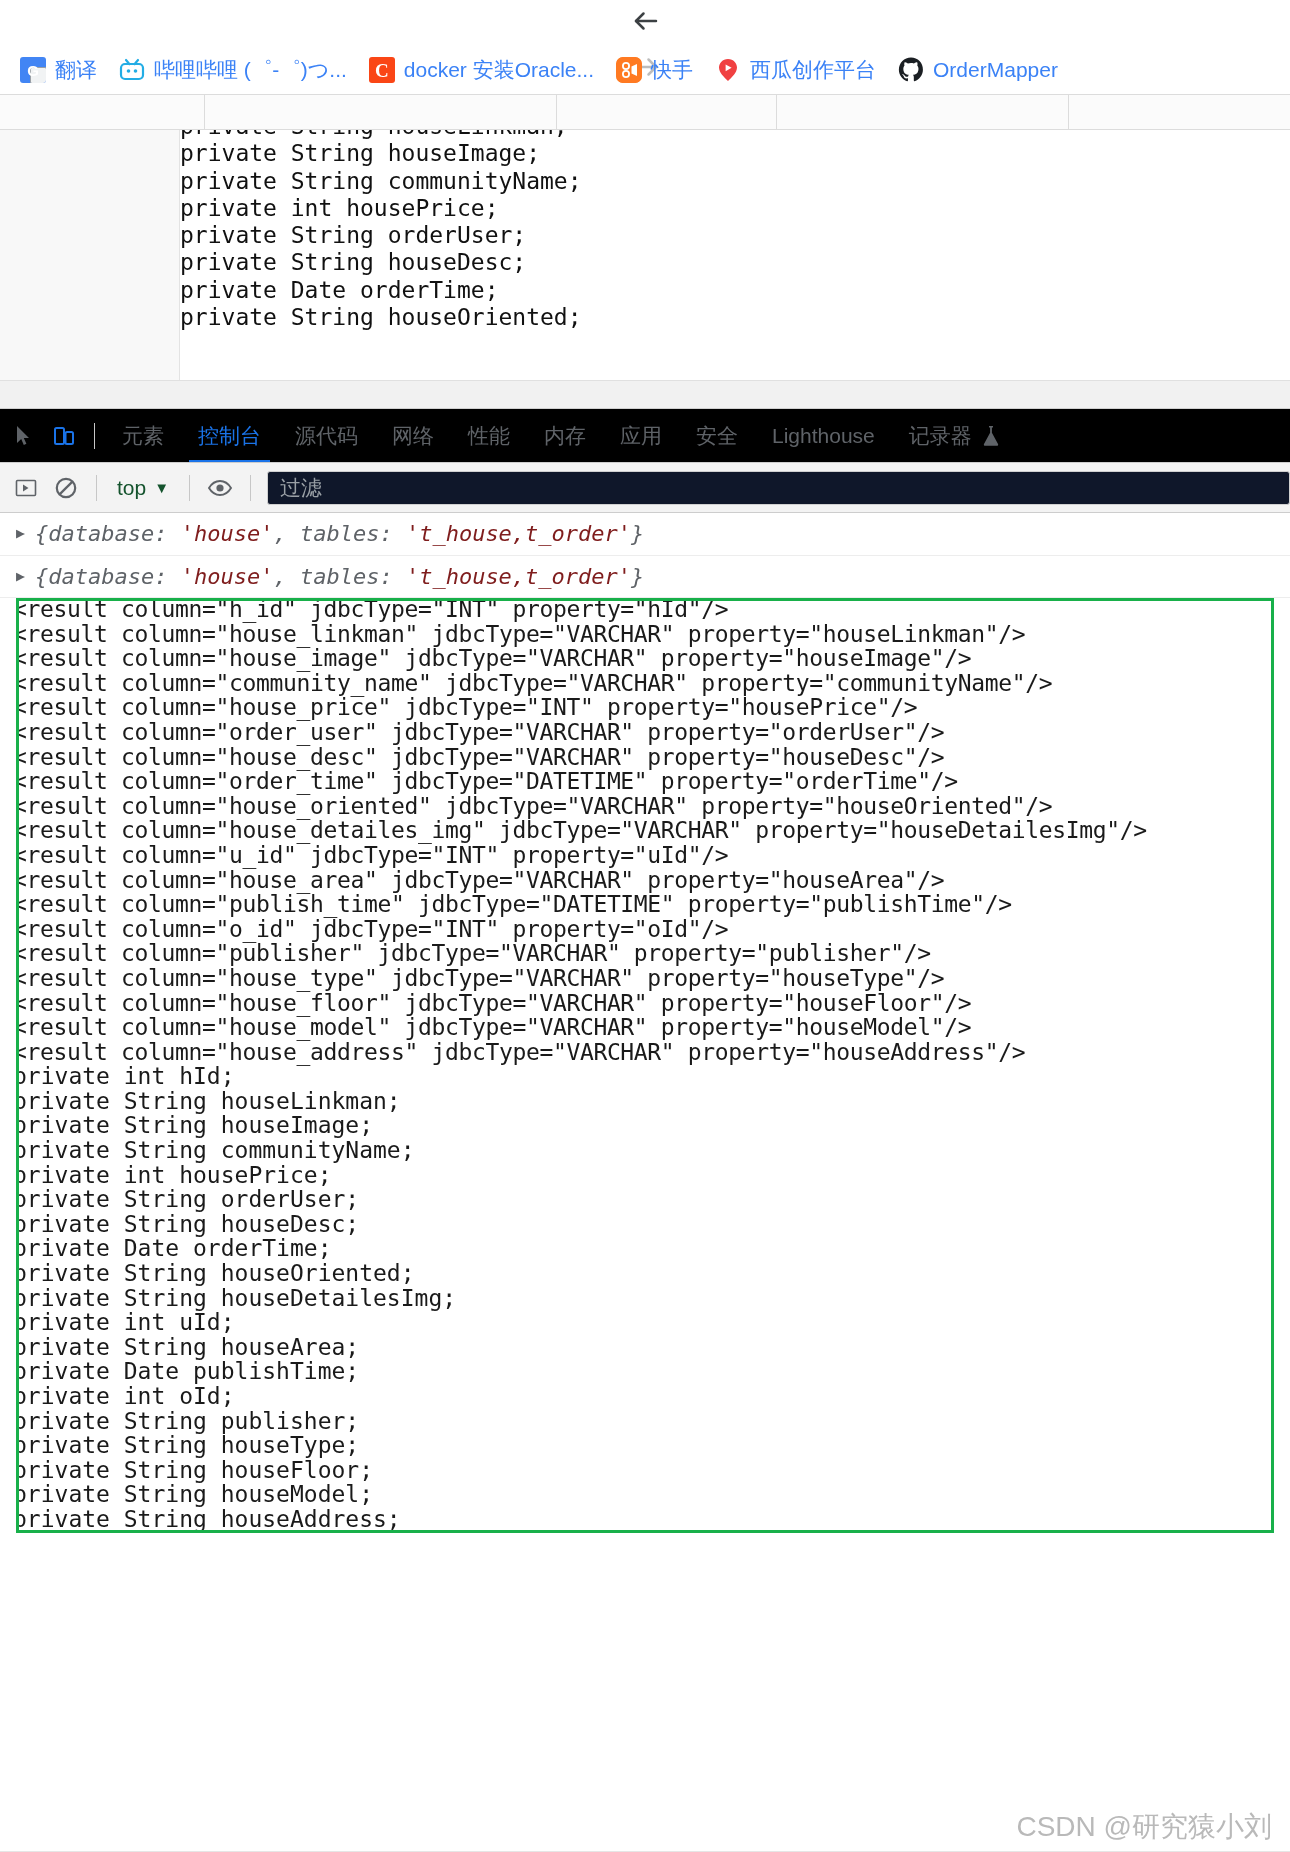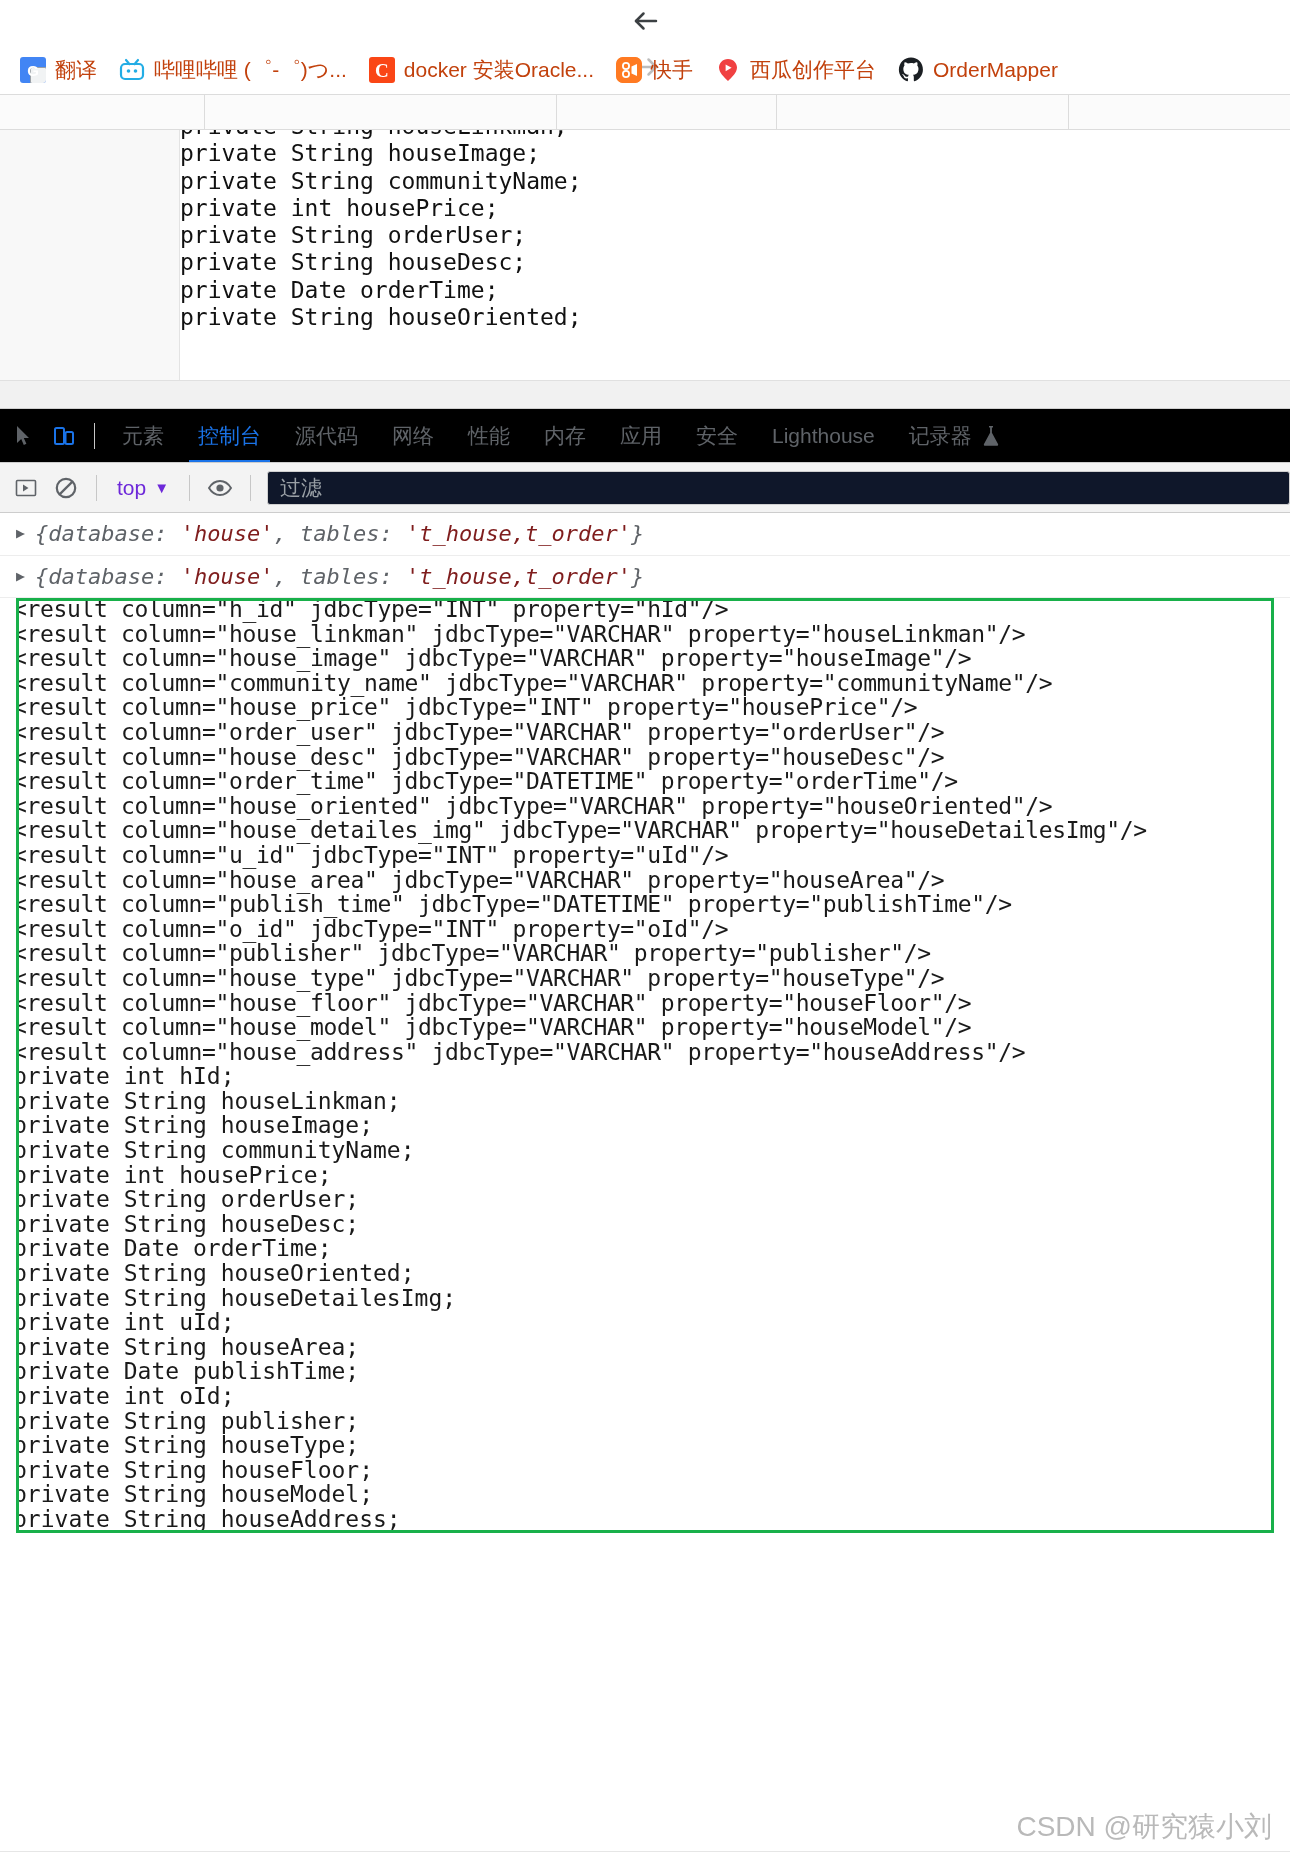--- a/index.html
+++ b/index.html
@@ -41,21 +41,21 @@
   
   #bookmarks-row {
     height:48px; display:flex; align-items:center;
     padding:0 6px 0 10px; gap:2px; overflow:hidden;
   }
   .bm {
     display:flex; align-items:center; gap:9px;
     padding:5px 10px; border-radius:6px; cursor:pointer;
     white-space:nowrap; flex:0 0 auto;
   }
-  .bm-label { font-size:21px; color:#c2410c; }
+  .bm-label { font-size:21px; color:#3b82f6; }
   .bm-ico {
     width:26px; height:26px; flex:0 0 auto; border-radius:3px;
     display:flex; align-items:center; justify-content:center;
     font-size:17px; font-weight:bold; color:#fff; line-height:1;
     overflow:hidden;
   }
   .ico-translate { background:#4285f4; position:relative; }
   .ico-translate:after{
     content:""; position:absolute; right:-1px; bottom:-1px;
     width:15px; height:15px; background:#f1f3f4;
@@ -123,21 +123,21 @@
   }
   .dt-tab .flask { margin-left:9px; display:flex; align-items:center; }
 
   #dt-consolebar {
     height:50px; display:flex; align-items:center;
     background:#f3f3f3; border-bottom:1px solid #cdcdcd;
     padding-left:6px; gap:0;
   }
   #ctx-select {
     display:flex; align-items:center; gap:8px; padding:4px 10px;
-    font-size:21px; color:#6d28d9; cursor:pointer; flex:0 0 auto;
+    font-size:21px; color:#14532d; cursor:pointer; flex:0 0 auto;
   }
   #filter-input {
     flex:1 1 auto; height:34px; background:#0f172a;
     border:1px solid #d0d0d0; border-radius:3px; margin-left:6px;
     margin-right:0; display:flex; align-items:center; padding:0 12px;
     font-size:21px; color:#9aa0a6; cursor:text;
   }
 
   #console-log { background:#ffffff; }
   .log-row {

